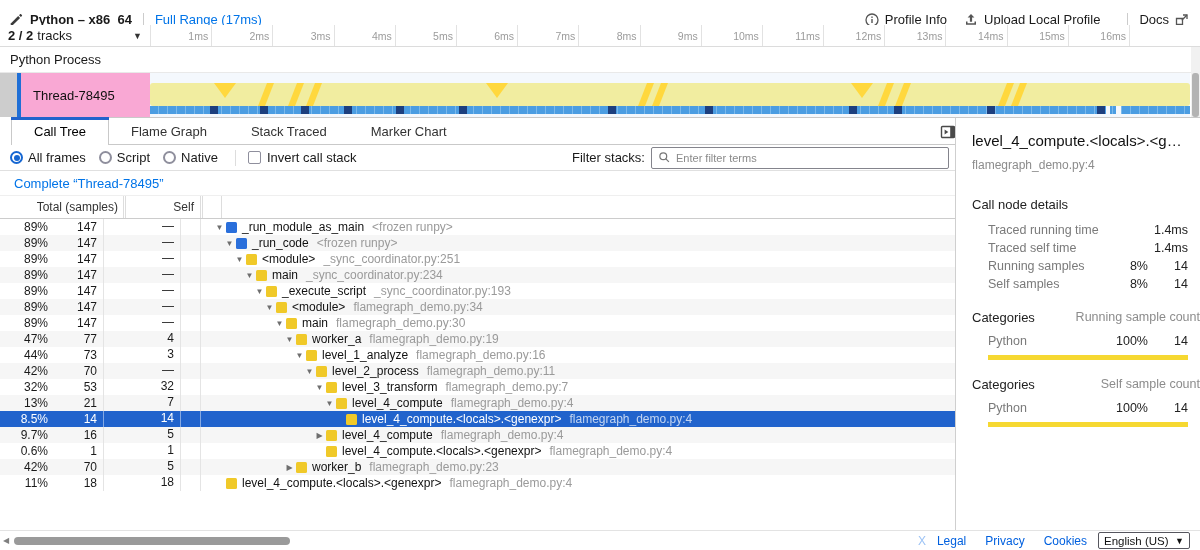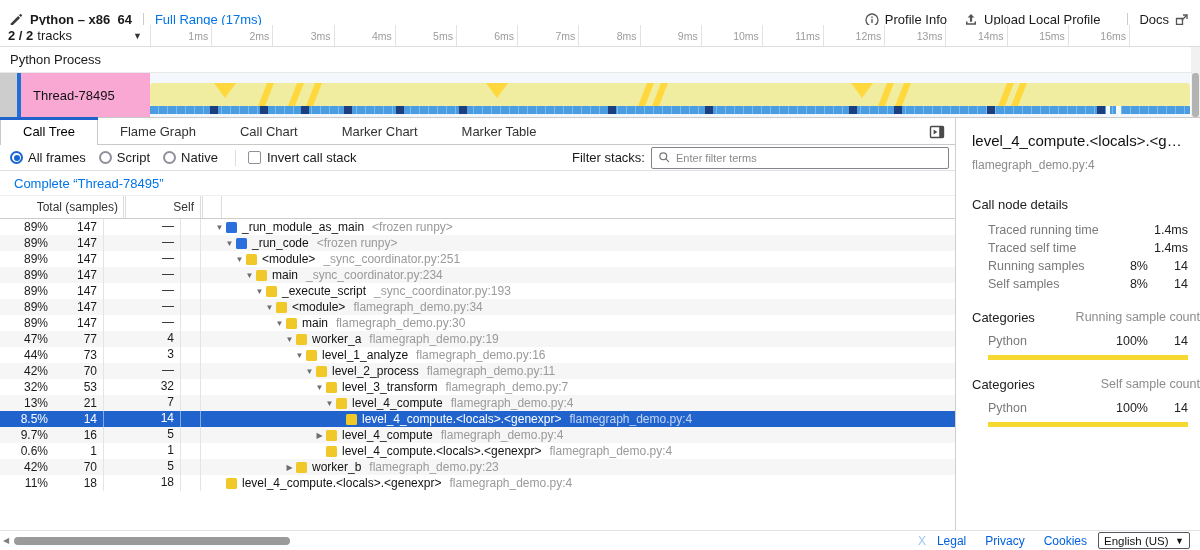--- a/index.html
+++ b/index.html
@@ -38,21 +38,21 @@
   .t-gutter { width:17px; background:#cdcdcd; }
   .t-accent { width:4px; background:#1f6fd6; }
   .t-label { width:129px; background:#f9a8d4; display:flex; align-items:center;
     padding-left:12px; font-size:13px; color:#111; }
   .t-graph { flex:1; position:relative; background:#f4f8fd; margin-right:10px; }
   .t-graph svg { display:block; width:100%; height:44px; }
   .vtrack { position:absolute; top:47px; right:0; width:9px; height:70px; background:#f1f1f1; }
   .vthumb { position:absolute; top:26px; left:1px; width:7px; height:44px; background:#b3b3b3; border-radius:3px; }
 
   
-  #tabbar { position:absolute; top:117px; left:0; width:955px; height:28px; display:flex;
+  #tabbar { position:absolute; top:117px; left:11px; width:955px; height:28px; display:flex;
     border-top:1px solid #c9c9c9; border-bottom:1px solid #c9c9c9; background:#fff; }
   .tab { padding:0 22px; display:flex; align-items:center; font-size:13px; color:#333; cursor:pointer; }
   .tab.active { position:relative; background:#fff; border-left:1px solid #c9c9c9;
     border-right:1px solid #c9c9c9; margin-bottom:-1px; color:#000; z-index:2; }
   .tab.active::before { content:""; position:absolute; top:-1px; left:-1px; right:-1px; height:3px; background:#2163cc; }
   #panel-toggle { position:absolute; right:10px; top:6px; cursor:pointer; }
 
   
   #filterbar { position:absolute; top:145px; left:0; width:955px; height:26px; display:flex;
     align-items:center; padding-left:10px; font-size:13px; border-bottom:1px solid #e0e0e0; background:#fff; }
@@ -269,23 +269,22 @@
     </div>
   </div>
   <div class="vtrack">
     <div class="vthumb"></div>
   </div>
 
   <div id="tabbar">
     <div id="tabs-list" style="display:flex;">
         <div class="tab active">Call Tree</div>
         <div class="tab">Flame Graph</div>
-        <div class="tab">Call Chart</div>
+        <div class="tab">Stack Traced</div>
         <div class="tab">Marker Chart</div>
-        <div class="tab">Marker Table</div>
       </div>
     <span id="panel-toggle" class="icon16">
       <svg viewBox="0 0 16 16" width="16" height="16">
           <rect x="1.5" y="2.5" width="13" height="11" rx="1" fill="none" stroke="#4a4a4a" stroke-width="1.4"></rect>
           <rect x="10.2" y="2.5" width="4.3" height="11" fill="#4a4a4a"></rect>
           <path d="M4.6 5.6 8.3 8l-3.7 2.4z" fill="#4a4a4a"></path>
         </svg>
     </span>
   </div>
 

